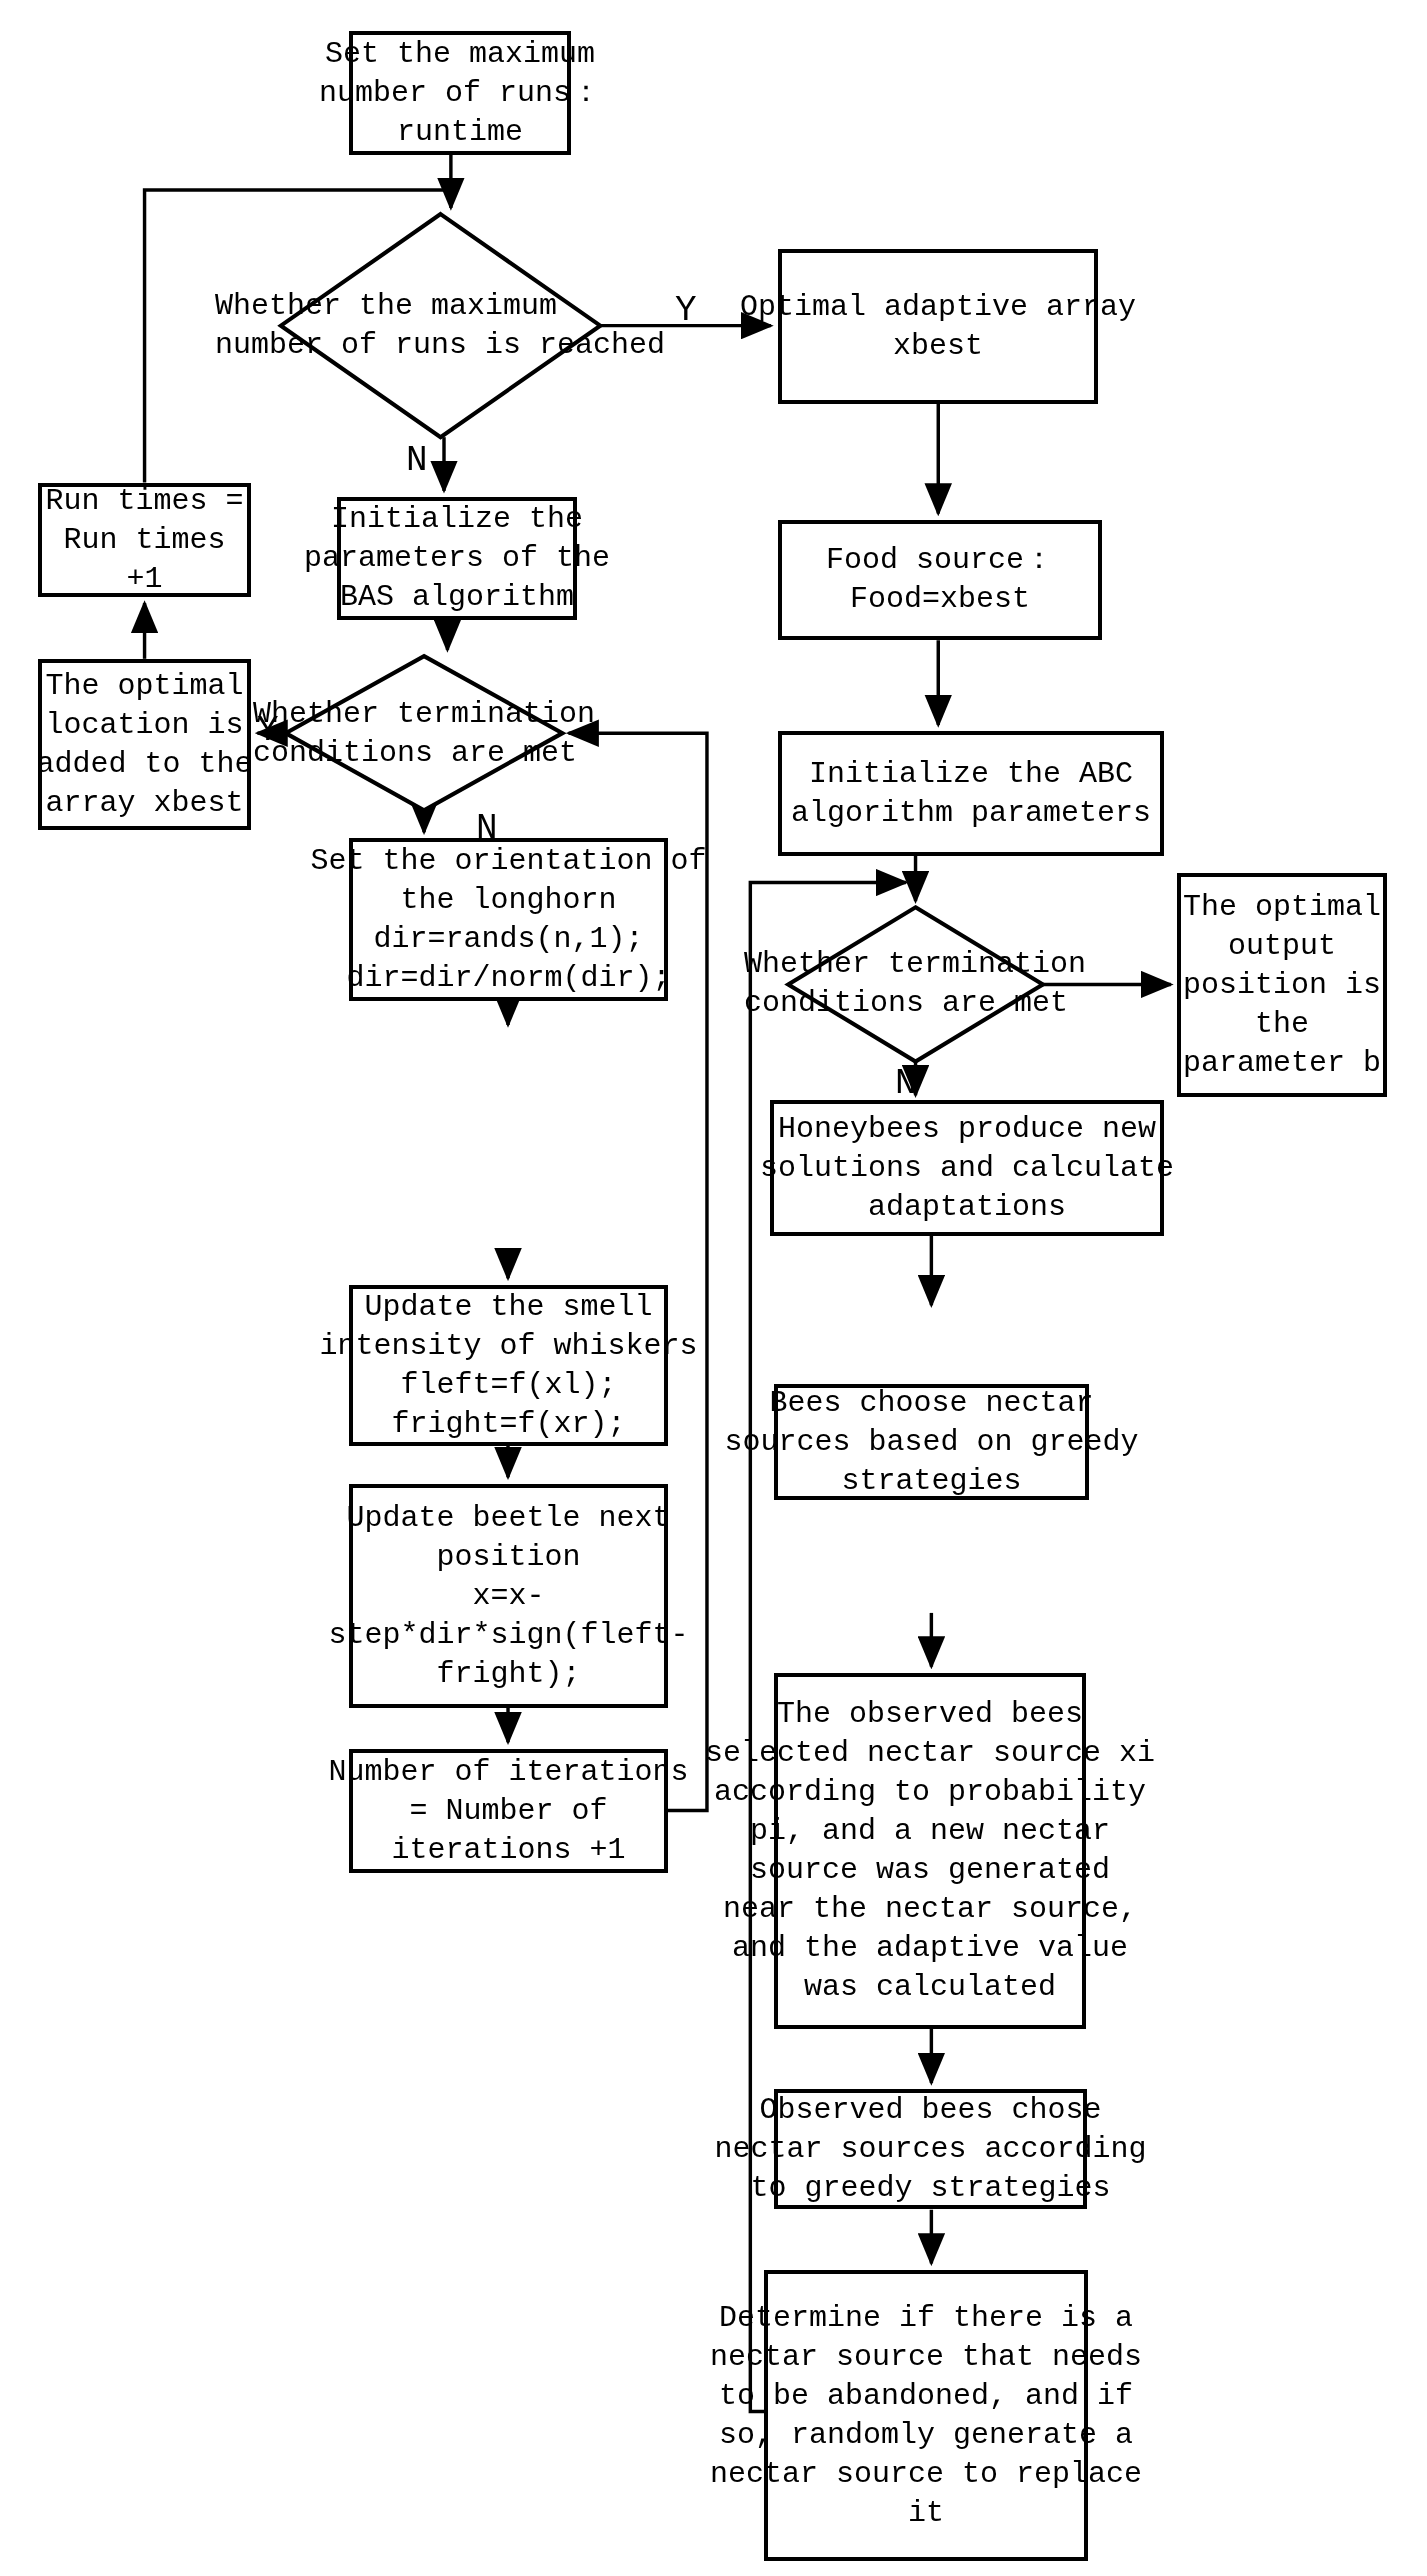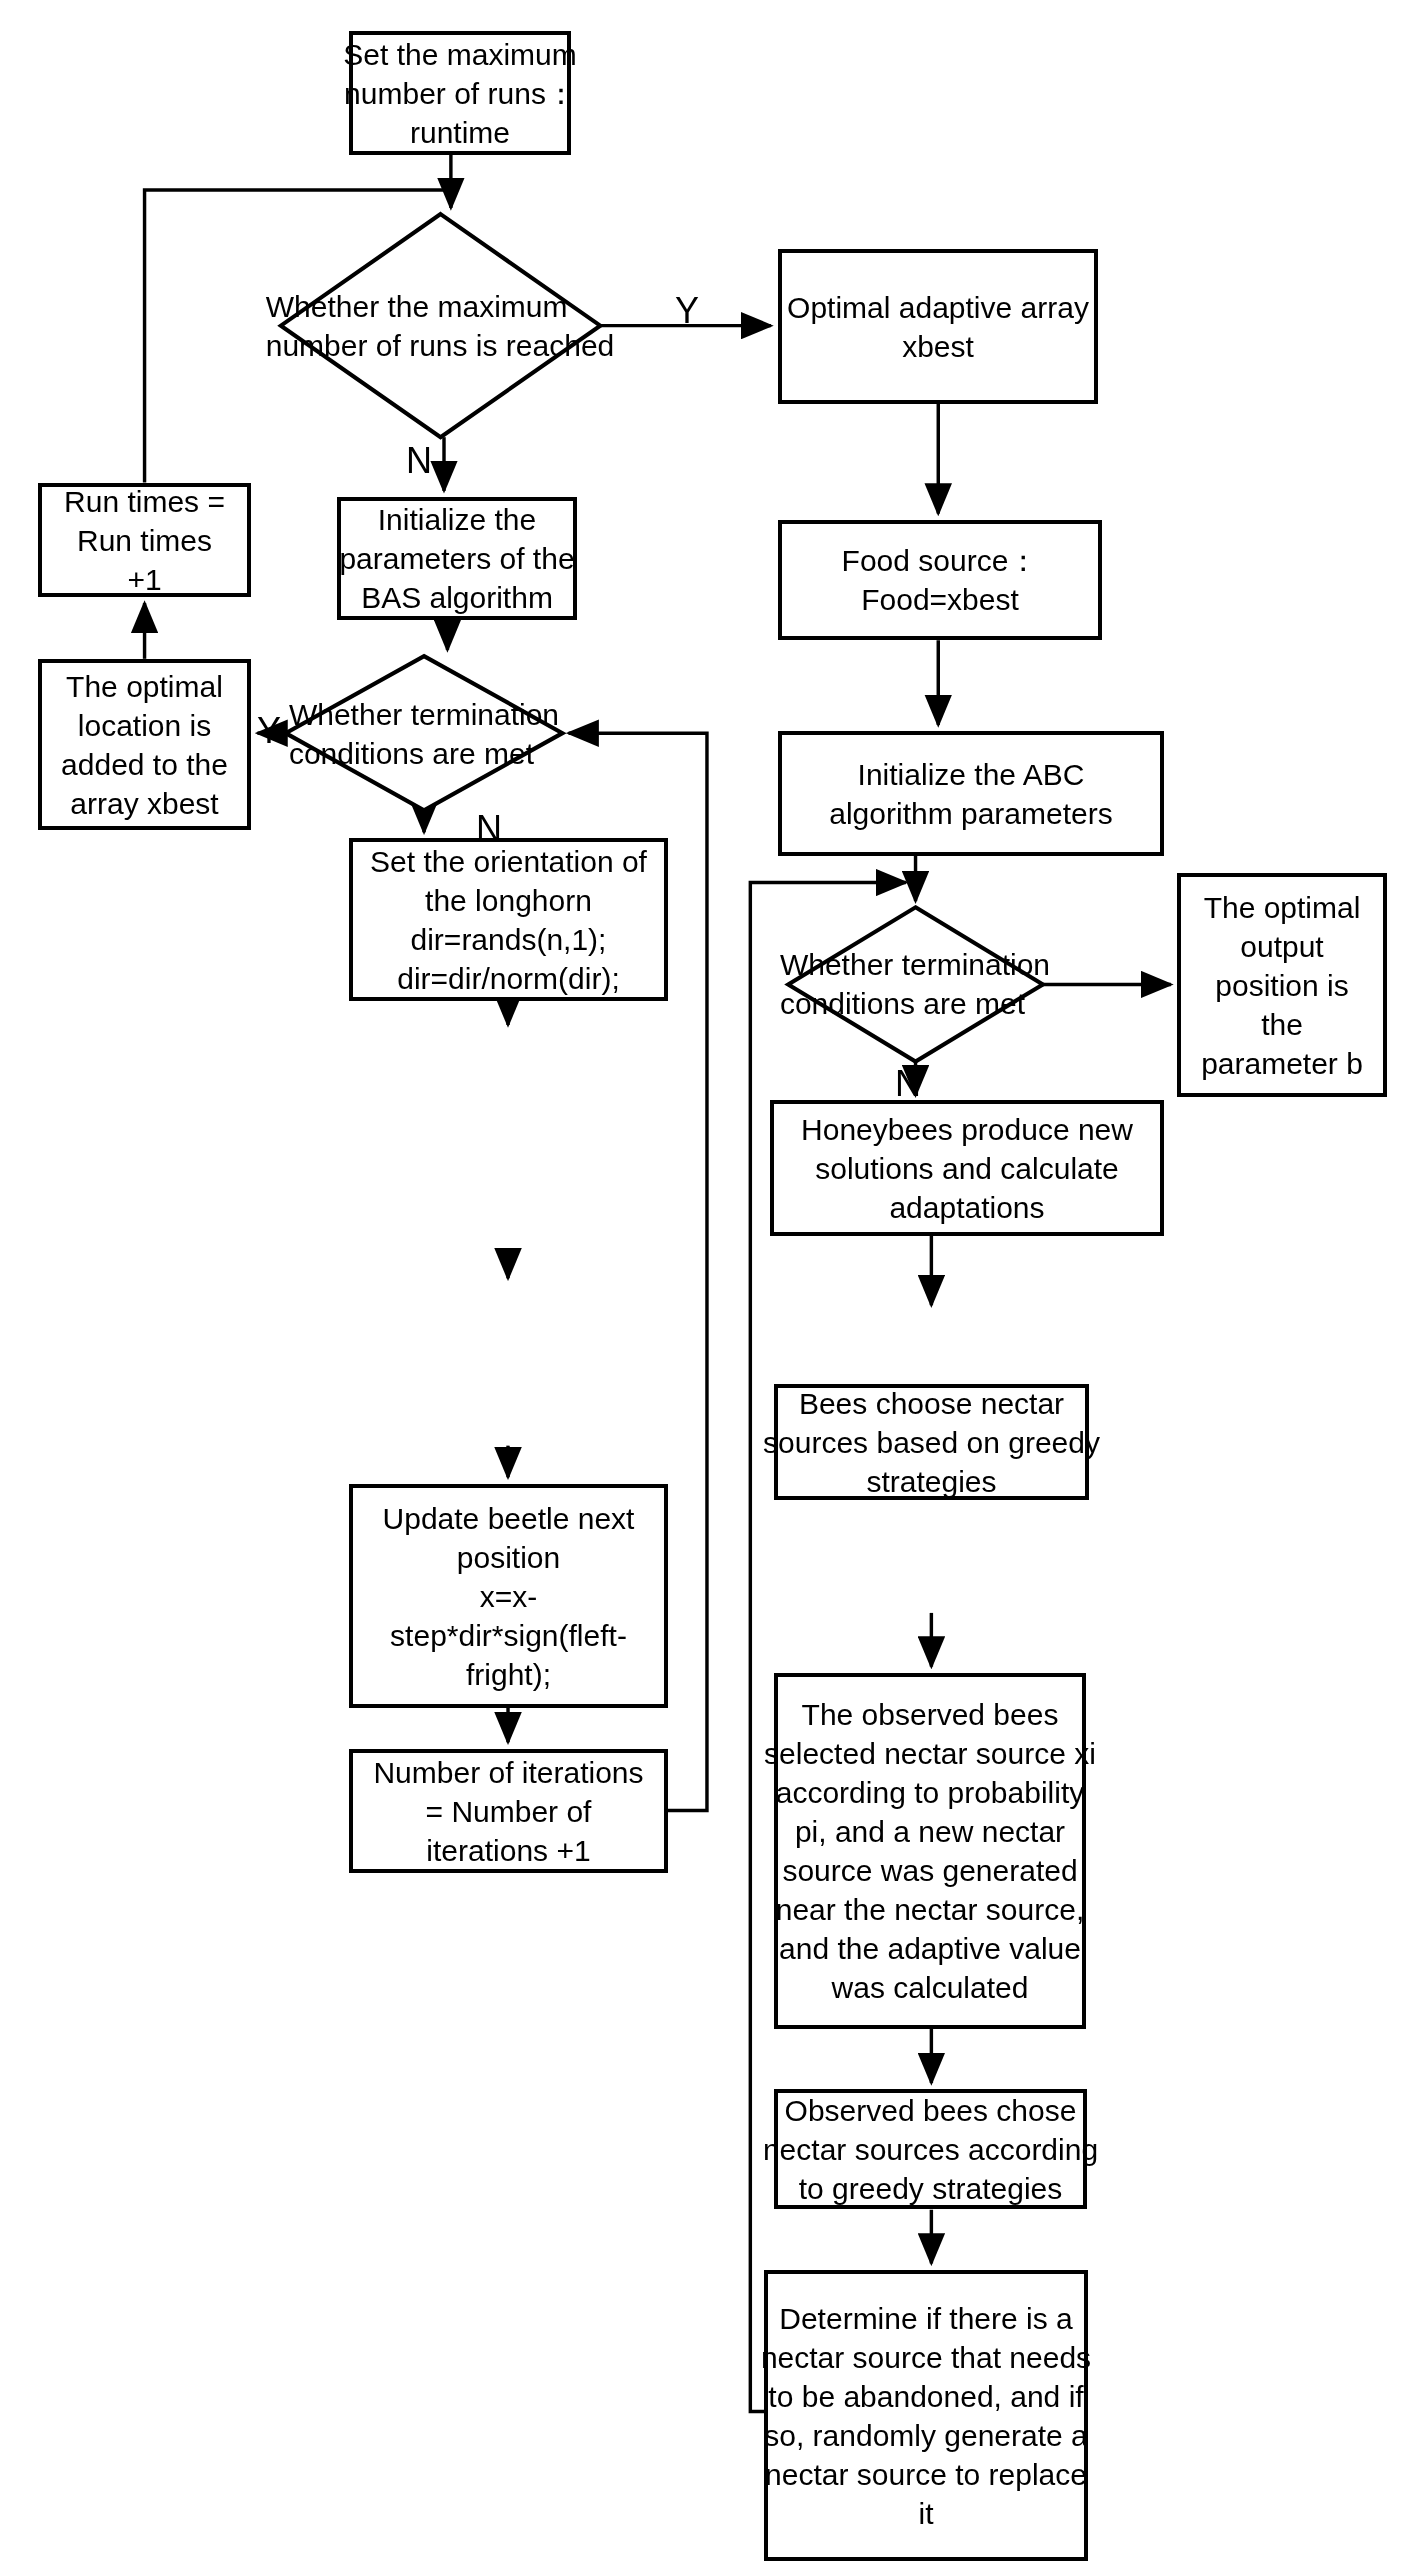--- a/index.html
+++ b/index.html
@@ -1,18 +1,18 @@
 <!DOCTYPE html>
 <html style="font-size:11px"><head>
 <meta charset="utf-8">
 <style>
   html,body{margin:0;padding:0;background:#ffffff;}
   .stage{
     position:relative;width:1427px;height:2576px;background:#ffffff;
-    font-family:Liberation Sans, sans-serif;color:#000;
+    font-family:Liberation Mono, monospace;color:#000;
   }
   .layer{position:absolute;left:0;top:0;width:1427px;height:2576px;}
   .node{
     position:absolute;box-sizing:border-box;border:4.8px solid #000;background:#fff;
     display:flex;align-items:center;justify-content:center;text-align:center;
     font-size:30px;line-height:39px;white-space:pre;overflow:visible;z-index:3;
   }
   .dtext{
     position:absolute;display:flex;align-items:center;justify-content:center;
     text-align:left;font-size:30px;line-height:39px;white-space:pre;z-index:3;
@@ -124,20 +124,24 @@
 output
 position is
 the
 parameter b</div>
 
 
   <div class="node" style="left:770px;top:1100px;width:394px;height:136px">Honeybees produce new
 solutions and calculate
 adaptations</div>
 
+  <div class="node" style="left:349px;top:1285px;width:319px;height:161px">Update the smell
+intensity of whiskers
+fleft=f(xl);
+fright=f(xr);</div>
 
   <div class="node" style="left:774px;top:1384px;width:315px;height:116px">Bees choose nectar
 sources based on greedy
 strategies</div>
 
   <div class="node" style="left:349px;top:1484px;width:319px;height:224px">Update beetle next
 position
 x=x-
 step*dir*sign(fleft-
 fright);</div>

